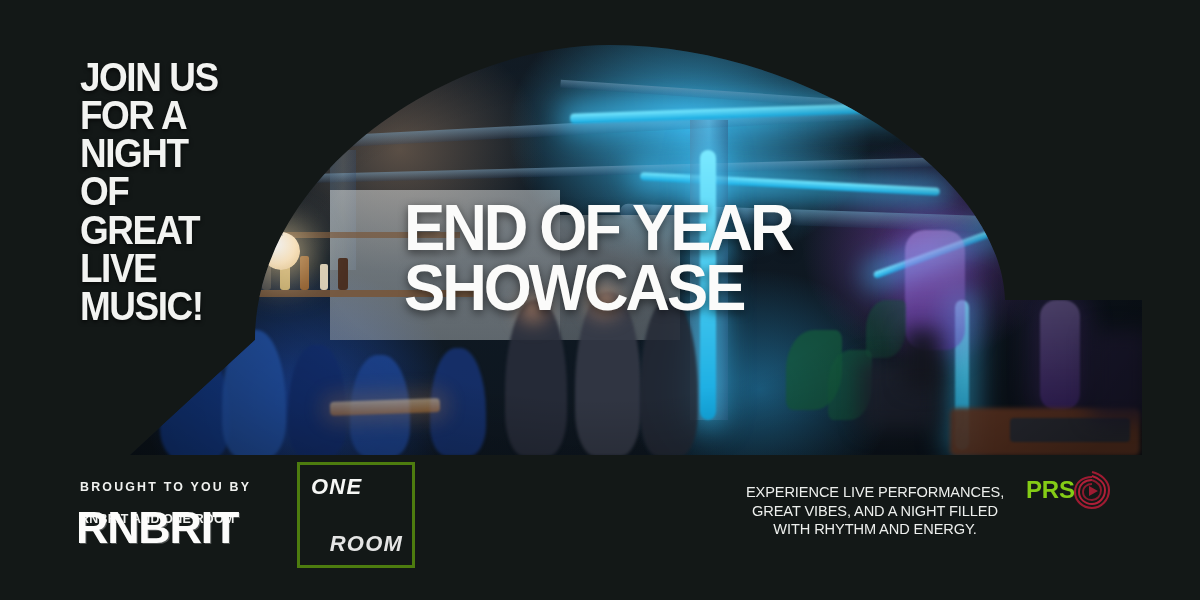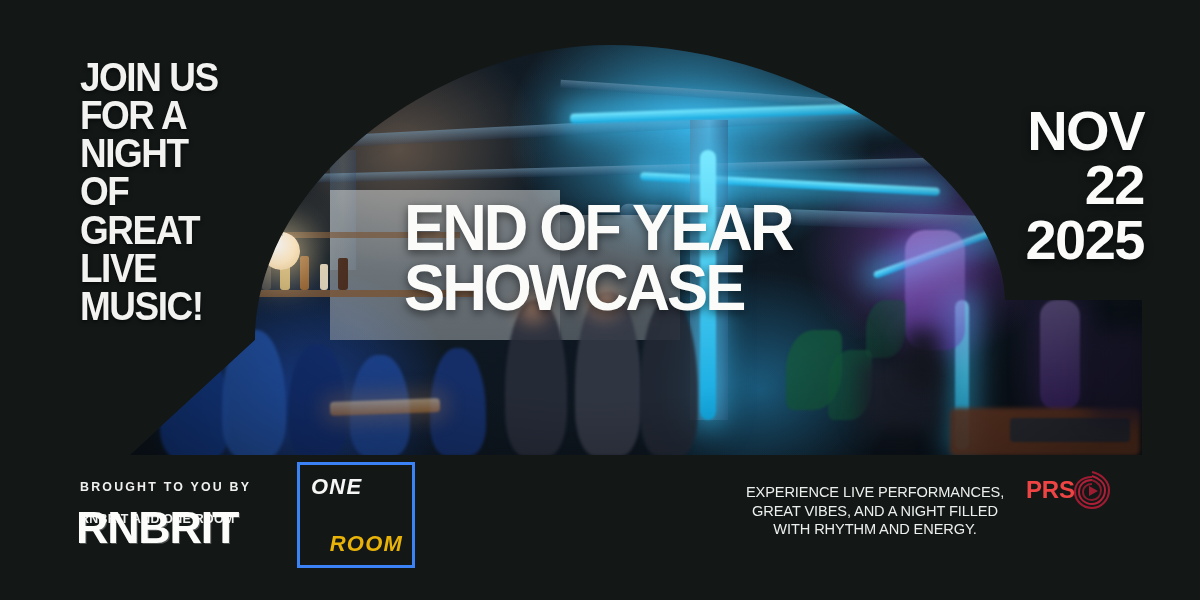--- a/index.html
+++ b/index.html
@@ -100,36 +100,36 @@
   #brought-by .ln1{display:block;letter-spacing:2.2px;}
   #rnbrit-logo{
     position:absolute;left:76px;top:503px;
     font-size:44px;font-weight:bold;letter-spacing:-1.2px;
     color:#fcfcfb;
     transform:scaleX(1.02);transform-origin:left top;
     text-shadow:1px 1px 0 rgba(255,255,255,.25);
   }
   #oneroom-logo{
     position:absolute;left:297px;top:462px;width:112px;height:100px;
-    border:3px solid #3b82f6;
+    border:3px solid #4d7c0f;
   }
   #oneroom-logo .one{
     position:absolute;left:11px;top:9px;
     font-size:22px;font-weight:bold;font-style:italic;
     letter-spacing:1.2px;color:#f6f7f5;
   }
   #oneroom-logo .room{
     position:absolute;right:9px;bottom:8px;
     font-size:22px;font-weight:bold;font-style:italic;
-    letter-spacing:1.2px;color:#eab308;
+    letter-spacing:1.2px;color:#e5e5e5;
   }
   #prs-logo{position:absolute;left:1026px;top:474px;width:130px;height:66px;}
   #prs-logo .prs{
     position:absolute;left:0;top:2px;font-size:24px;font-weight:bold;
-    letter-spacing:-.2px;color:#ef4444;
+    letter-spacing:-.2px;color:#84cc16;
   }
   #prs-logo .foundation{
     position:absolute;left:0;top:29px;font-size:24px;font-weight:normal;
     letter-spacing:-.3px;color:#fbfbfa;
   }
   #prs-logo .mark{position:absolute;left:44px;top:-6px;width:42px;height:42px;}
 </style>
 </head>
 <body>
 
@@ -207,23 +207,20 @@
 NIGHT
 OF
 GREAT
 LIVE
 MUSIC!</div>
 
   <div id="main-title">END OF YEAR
 SHOWCASE</div>
 
 
-  <div id="event-date">NOV
-22
-2025</div>
 
 
 
   <div id="tagline">EXPERIENCE LIVE PERFORMANCES,
 GREAT VIBES, AND A NIGHT FILLED
 WITH RHYTHM AND ENERGY.</div>
 
   <div id="brought-by">
     <span class="ln1">BROUGHT  TO  YOU  BY</span>
     <span>RNBRIT AND ONE ROOM</span>

